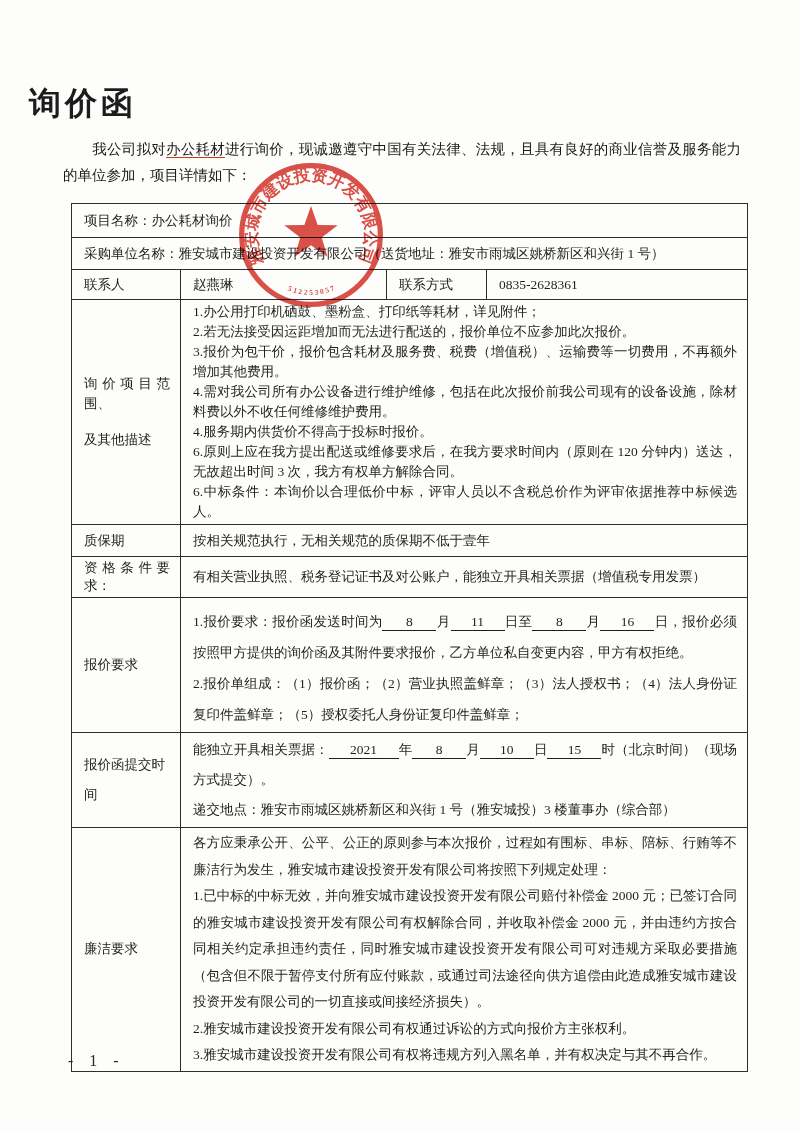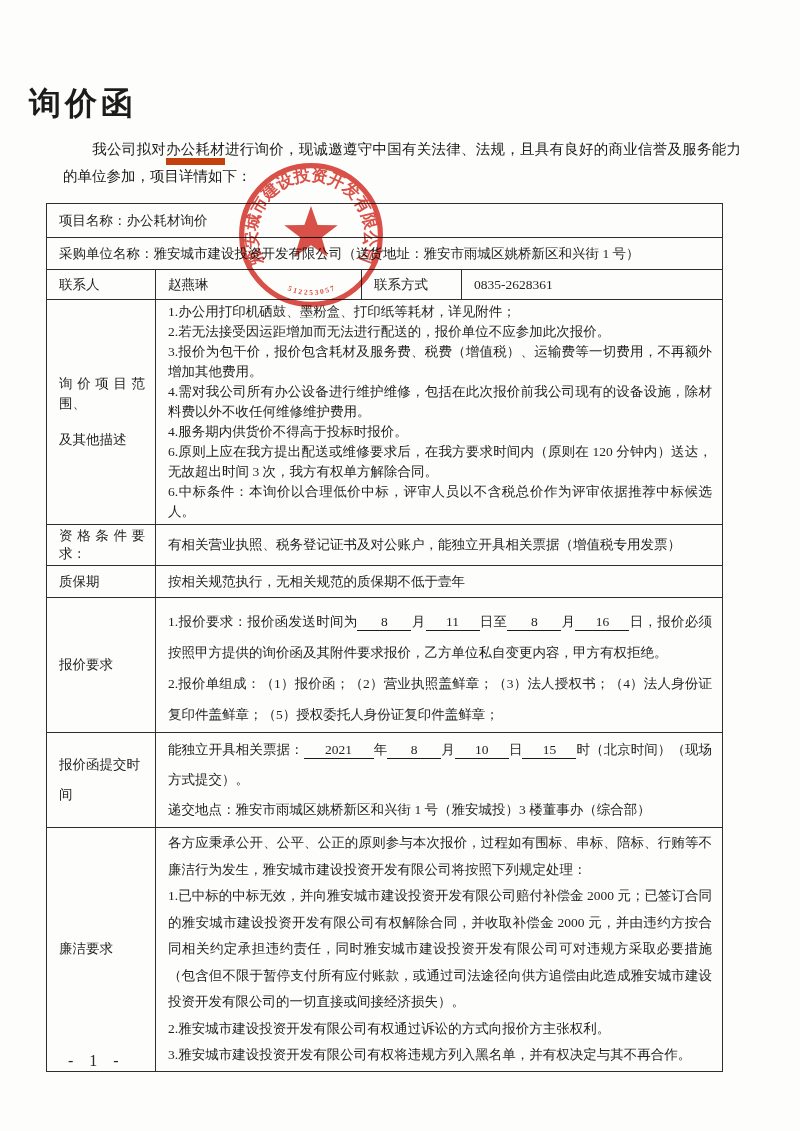--- a/index.html
+++ b/index.html
@@ -15,24 +15,24 @@
 
   .doc-title{
     position:absolute;top:82px;left:0;width:100%;
     font-size:32px;font-weight:bold;letter-spacing:4px;margin-left:29px;
   }
 
   .intro{
     position:absolute;top:136px;left:63px;width:678px;
     font-size:14.5px;line-height:26px;text-align:justify;
   }
-  .intro .u{border-bottom:7px solid #c2410c;font-family:Liberation Mono, monospace;}
+  .intro .u{border-bottom:1px solid #c2410c;}
 
   table.main{
-    position:absolute;top:203px;left:46px;width:676px;
+    position:absolute;top:203px;left:71px;width:676px;
     border-collapse:collapse;table-layout:fixed;
     font-size:13.5px;color:#1f1f1f;
   }
   table.main td{
     border:1px solid #2e2e2e;
     padding:2px 10px 2px 12px;
     vertical-align:middle;
     text-align:justify;
   }
   td.label{padding-left:8px;padding-right:4px;text-align:left;}
@@ -103,27 +103,27 @@
       <td colspan="3" class="vtop scope-cell">
         <p>1.办公用打印机硒鼓、墨粉盒、打印纸等耗材，详见附件；</p>
         <p>2.若无法接受因运距增加而无法进行配送的，报价单位不应参加此次报价。</p>
         <p>3.报价为包干价，报价包含耗材及服务费、税费（增值税）、运输费等一切费用，不再额外增加其他费用。</p>
         <p>4.需对我公司所有办公设备进行维护维修，包括在此次报价前我公司现有的设备设施，除材料费以外不收任何维修维护费用。</p>
         <p>4.服务期内供货价不得高于投标时报价。</p>
         <p>6.原则上应在我方提出配送或维修要求后，在我方要求时间内（原则在 120 分钟内）送达，无故超出时间 3 次，我方有权单方解除合同。</p>
         <p>6.中标条件：本询价以合理低价中标，评审人员以不含税总价作为评审依据推荐中标候选人。</p>
       </td>
     </tr>
+    <tr style="height:32px">
+      <td class="label">质保期</td>
+      <td colspan="3">按相关规范执行，无相关规范的质保期不低于壹年</td>
+    </tr>
     <tr style="height:33px">
       <td class="label">资格条件要求：</td>
       <td colspan="3">有相关营业执照、税务登记证书及对公账户，能独立开具相关票据（增值税专用发票）</td>
-    </tr>
-    <tr style="height:32px">
-      <td class="label">质保期</td>
-      <td colspan="3">按相关规范执行，无相关规范的质保期不低于壹年</td>
     </tr>
     <tr style="height:127px">
       <td class="label">报价要求</td>
       <td colspan="3" class="vtop quote-cell" style="padding-top:8px;">
         <p><span>1.报价要求：报价函发送时间为</span><span class="blank">8</span><span>月</span><span class="blank">11</span><span>日至</span><span class="blank">8</span><span>月</span><span class="blank">16</span><span>日</span><span>，报价必须按照甲方提供的询价函及其附件要求报价，乙方单位私自变更内容，甲方有权拒绝。</span></p>
         <p>2.报价单组成：（1）报价函；（2）营业执照盖鲜章；（3）法人授权书；（4）法人身份证复印件盖鲜章；（5）授权委托人身份证复印件盖鲜章；</p>
       </td>
     </tr>
     <tr style="height:61px">
       <td class="label vtop submit-label">

